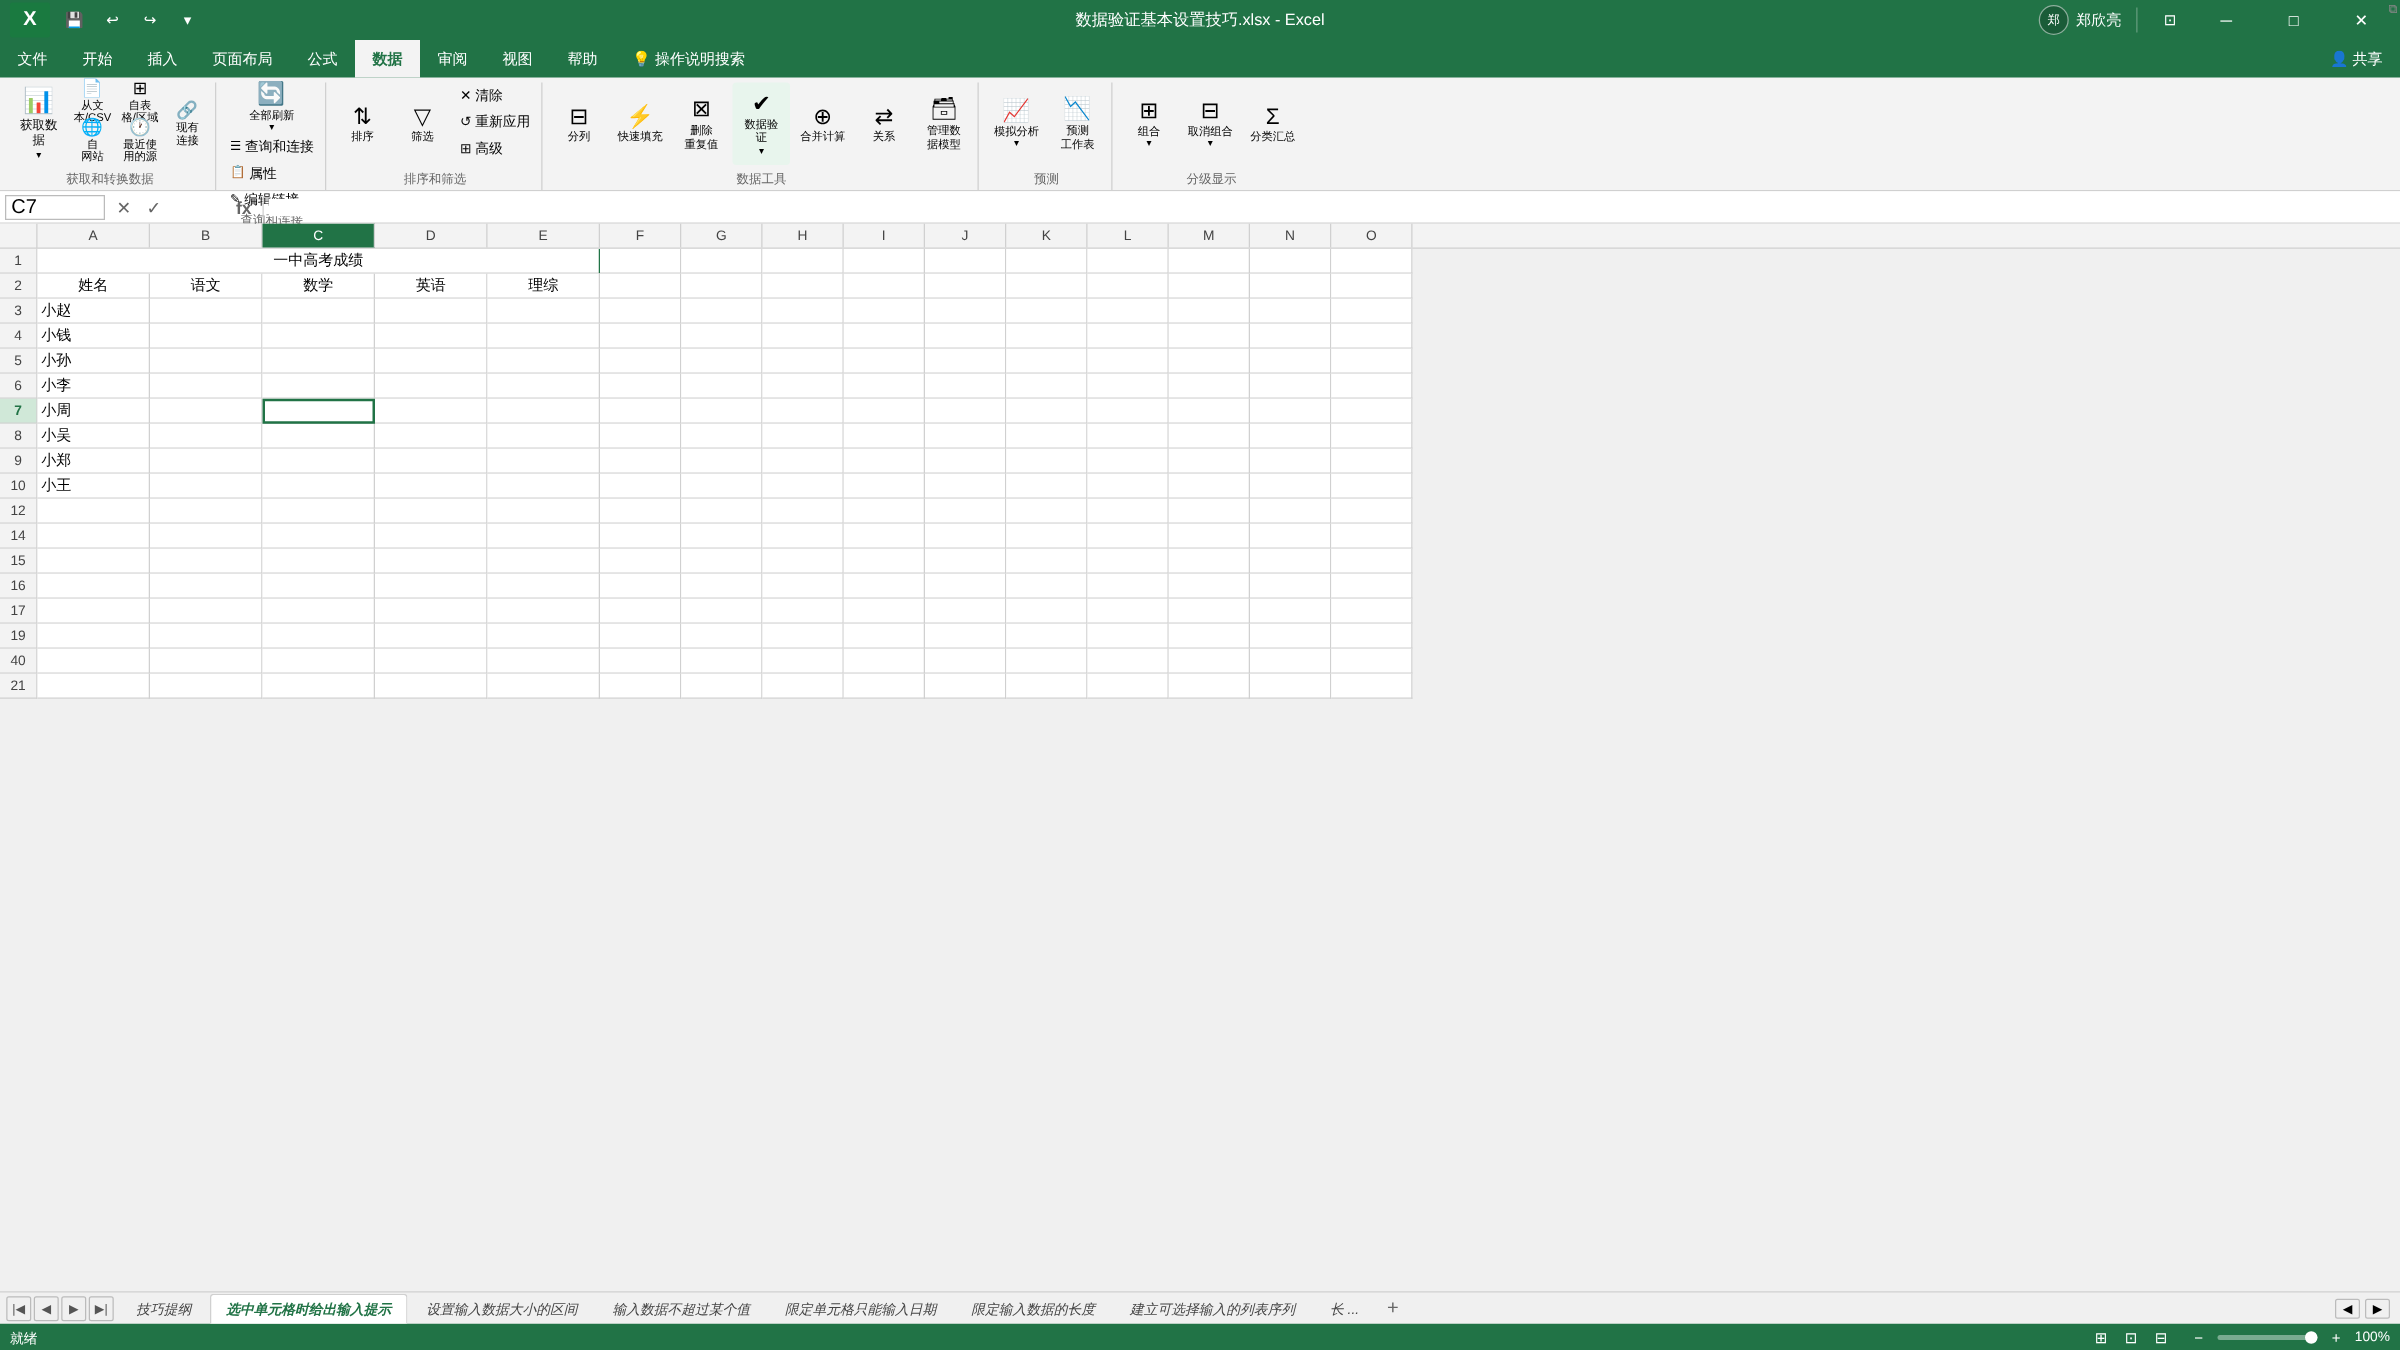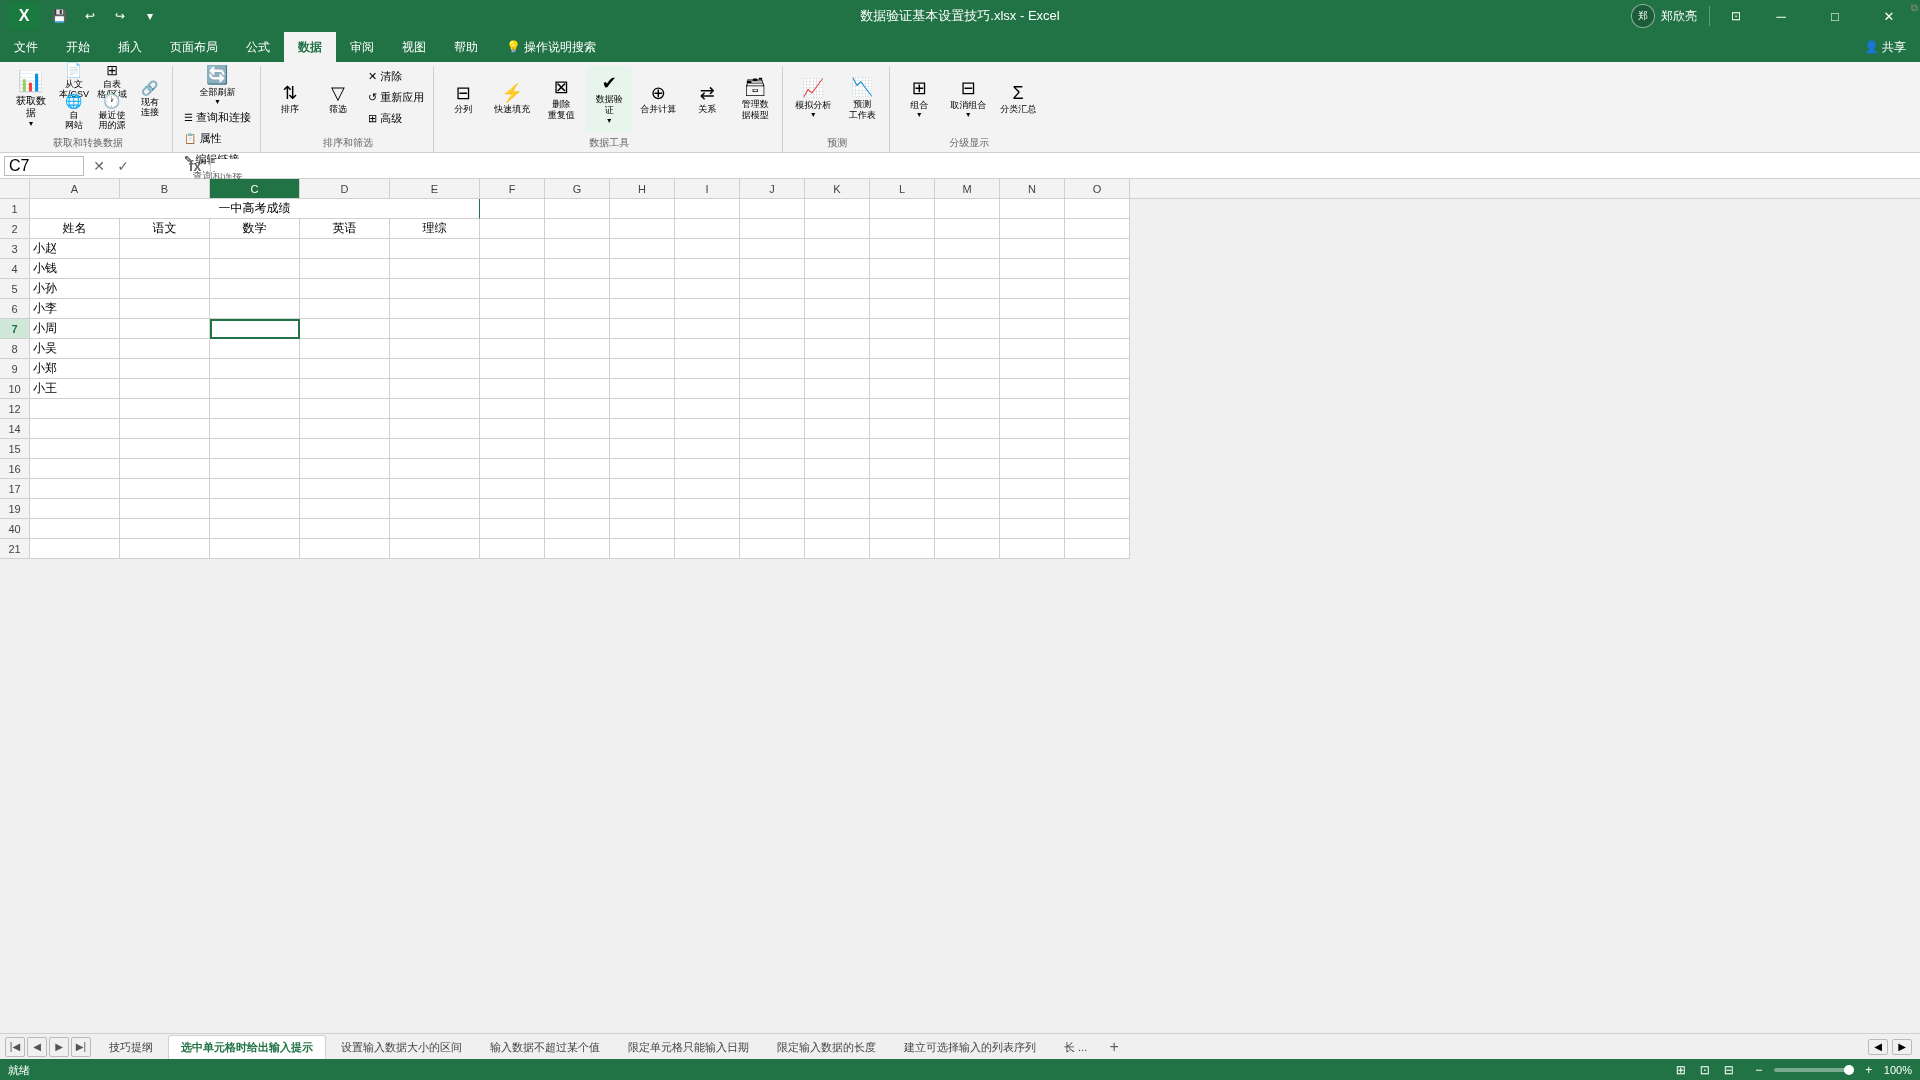--- a/index.html
+++ b/index.html
@@ -52,21 +52,21 @@
     .cell { border-right: 1px solid #d0d0d0; border-bottom: 1px solid #d0d0d0; display: flex; align-items: center; padding: 0 3px; font-size: 12px; cursor: cell; overflow: hidden; white-space: nowrap; background: white; }
     .cell.selected { outline: 2px solid #217346; outline-offset: -2px; z-index: 1; position: relative; }
     .cell.header-cell { background: white; text-align: center; justify-content: center; font-weight: normal; }
     .cell.merged { justify-content: center; font-weight: normal; }
 
     
     .sheet-tabs-bar { height: 26px; background: #f0f0f0; border-top: 1px solid #d0d0d0; display: flex; align-items: center; }
     .sheet-nav { display: flex; align-items: center; padding: 0 4px; }
     .sheet-nav-btn { width: 20px; height: 20px; display: flex; align-items: center; justify-content: center; cursor: pointer; color: #555; font-size: 10px; border: 1px solid #bbb; border-radius: 2px; margin: 0 1px; }
     .sheet-tabs { display: flex; flex: 1; overflow: hidden; }
-    .sheet-tab { padding: 4px 12px; font-size: 11px; cursor: pointer; border: 1px solid transparent; border-bottom: none; margin-right: 2px; border-radius: 3px 3px 0 0; white-space: nowrap; color: #444; }
+    .sheet-tab { padding: 4px 12px; font-size: 11px; cursor: pointer; border: 1px solid transparent; border-bottom: none; margin-right: 2px; border-radius: 3px 3px 0 0; white-space: nowrap; color: #444; font-style: italic; }
     .sheet-tab.active { background: white; border-color: #d0d0d0; color: #217346; font-weight: bold; border-bottom-color: white; }
     .sheet-tab-add { width: 24px; height: 24px; display: flex; align-items: center; justify-content: center; cursor: pointer; color: #666; font-size: 16px; }
 
     
     .status-bar { height: 22px; background: #217346; display: flex; align-items: center; justify-content: space-between; padding: 0 8px; color: white; font-size: 11px; }
     .status-left { display: flex; gap: 8px; }
     .status-right { display: flex; align-items: center; gap: 8px; }
     .view-btns { display: flex; gap: 2px; }
     .view-btn { width: 22px; height: 18px; display: flex; align-items: center; justify-content: center; cursor: pointer; color: white; font-size: 12px; border-radius: 2px; }
     .zoom-area { display: flex; align-items: center; gap: 4px; }

